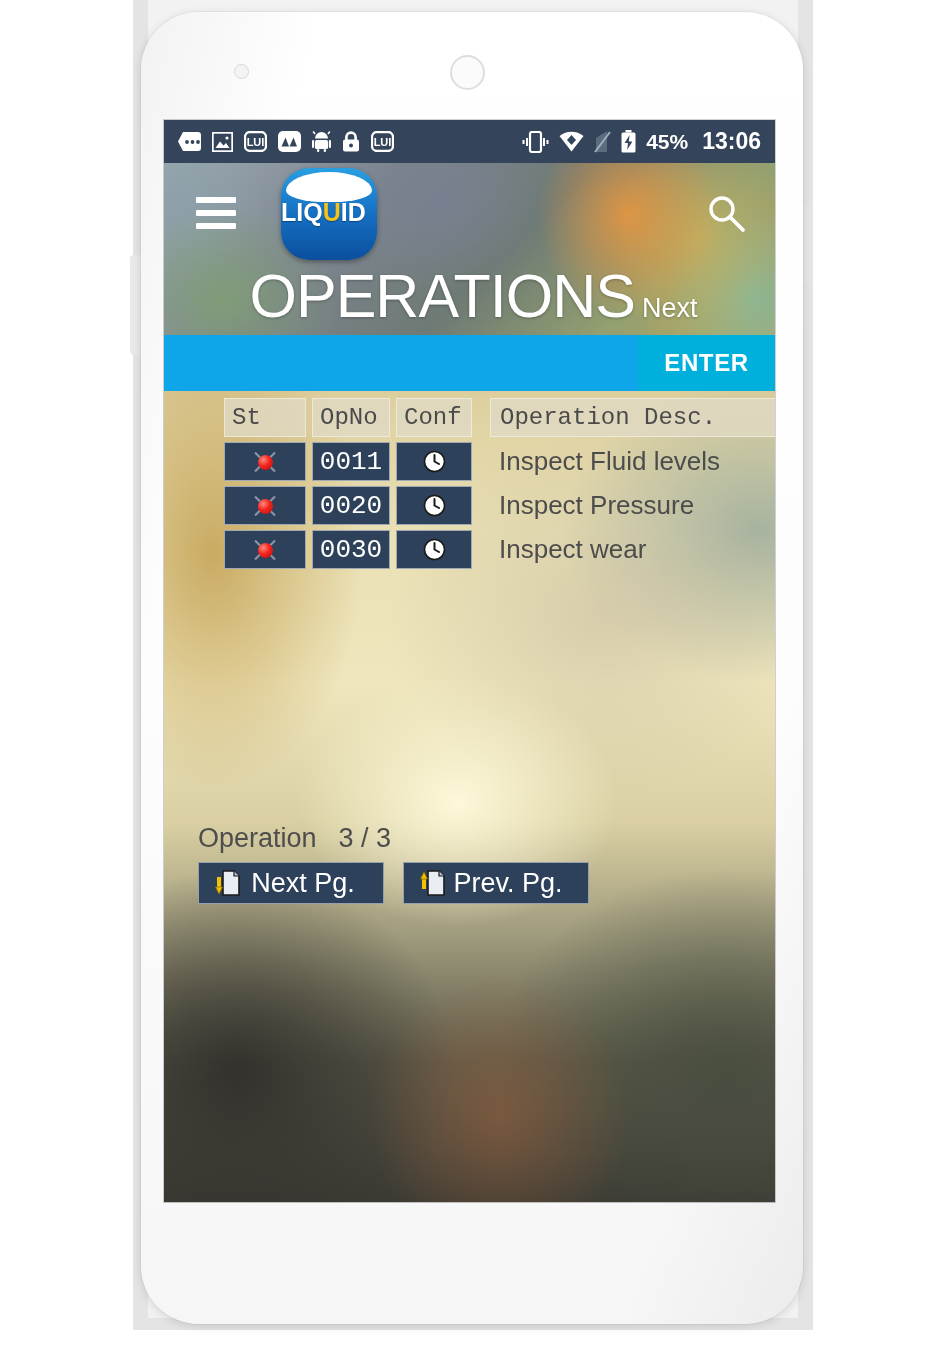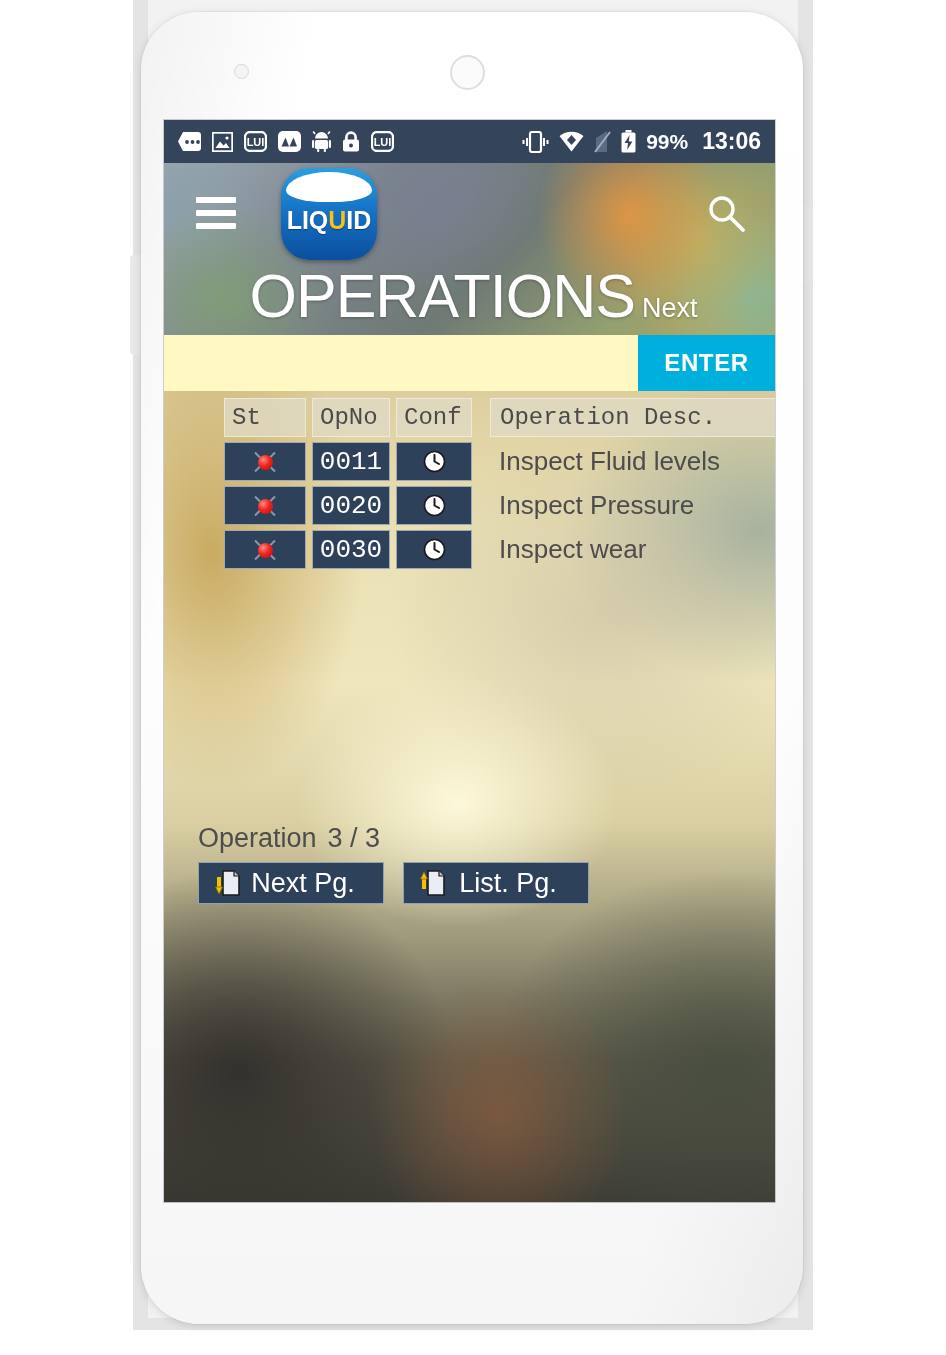--- a/index.html
+++ b/index.html
@@ -181,22 +181,22 @@
     overflow: hidden;
   }
   .logo-wave {
     position: absolute;
     left: 5px; top: 4px; width: 86px; height: 30px;
     background: #ffffff;
     border-radius: 50% 50% 46% 46% / 62% 62% 38% 38%;
   }
   .logo-text {
     position: absolute;
-    left: 0; right: 0; top: 38px;
-    text-align: center;
+    left: 0; right: 0; top: 30px;
+    text-align: left;
     font-size: 25px;
     font-weight: bold;
     letter-spacing: 0px;
     color: #ffffff;
     font-family: "Liberation Sans", sans-serif;
     text-shadow: 0 1px 1px rgba(0,0,0,0.35);
   }
   .logo-text .u { color: #f5c21a; }
   .search-icon {
     position: absolute;
@@ -227,21 +227,21 @@
     margin-left: 7px;
     font-family: "Liberation Sans", sans-serif;
     text-shadow: 0 1px 3px rgba(0,0,0,0.28);
   }
 
   
   .actionbar {
     position: absolute;
     left: 0; top: 215px;
     width: 100%; height: 56px;
-    background: #fef9c3;
+    background: #0ea5e9;
     display: flex;
     justify-content: flex-end;
   }
   .enter-btn {
     width: 137px; height: 100%;
     background: #00b0dc;
     color: #ffffff;
     display: flex; align-items: center; justify-content: center;
     font-size: 24px; font-weight: bold; letter-spacing: 0.6px;
     cursor: pointer;
@@ -320,21 +320,21 @@
   .r3 { left: 0px;  bottom: 3px; transform: rotate(-45deg); }
   .r4 { right: 0px; bottom: 3px; transform: rotate(45deg); }
 
   
   .op-counter {
     position: absolute;
     left: 34px; top: 703px;
     color: #4d4d4d;
     font-size: 27px;
     font-family: "Liberation Sans", sans-serif;
-    display: flex; gap: 11px;
+    display: flex; gap: 22px;
   }
   .pagebtns {
     position: absolute;
     left: 34px; top: 742px;
     display: flex; gap: 19px;
   }
   .pagebtn {
     width: 186px; height: 42px;
     background: #2e415a;
     border: 1px solid rgba(255,255,255,0.5);
@@ -447,21 +447,21 @@
           <path d="M2 21 V7 L13 0 V21 Z" fill="#5b6c80"></path>
           <path d="M1 21 L16 1" stroke="#9fadbd" stroke-width="2"></path>
         </svg>
 
         <svg class="sb-ico" width="15" height="23" viewBox="0 0 15 23">
           <rect x="4.5" y="0" width="6" height="2.5" fill="#fff"></rect>
           <rect x="0.5" y="2.5" width="14" height="20" rx="1.6" fill="#fff"></rect>
           <path d="M8.6 5 L3.6 13 H7 L6.2 19.8 L11.4 11.4 H7.8 Z" fill="#34445a"></path>
         </svg>
 
-        <span class="sb-pct">99%</span>
+        <span class="sb-pct">45%</span>
         <span class="sb-time">13:06</span>
       </div>
     </div>
 
     <div class="appheader">
       <div class="appheader-bg"></div>
 
       <div class="hamburger">
         <span></span>
           <span></span>
@@ -606,20 +606,20 @@
         <span class="pg-lbl">Next Pg.</span>
       </div>
 
       <div class="pagebtn">
         <svg class="pg-ico" viewBox="0 0 26 28">
           <path d="M8 2 H19 L24 7 V26 H8 Z" fill="#e9eef5" stroke="#1b1b1b" stroke-width="1.6"></path>
           <path d="M19 2 V7 H24" fill="#b9c4d2" stroke="#1b1b1b" stroke-width="1.2"></path>
           <path d="M4 9 V20" stroke="#f2c200" stroke-width="4"></path>
           <path d="M0.5 10 H7.5 L4 3 Z" fill="#f2c200" stroke="#8a6d00" stroke-width="0.8"></path>
         </svg>
-        <span class="pg-lbl">List. Pg.</span>
+        <span class="pg-lbl">Prev. Pg.</span>
       </div>
     </div>
 
   </div>
 
   <div class="chin"></div>
 </div>
 
 </body></html>

